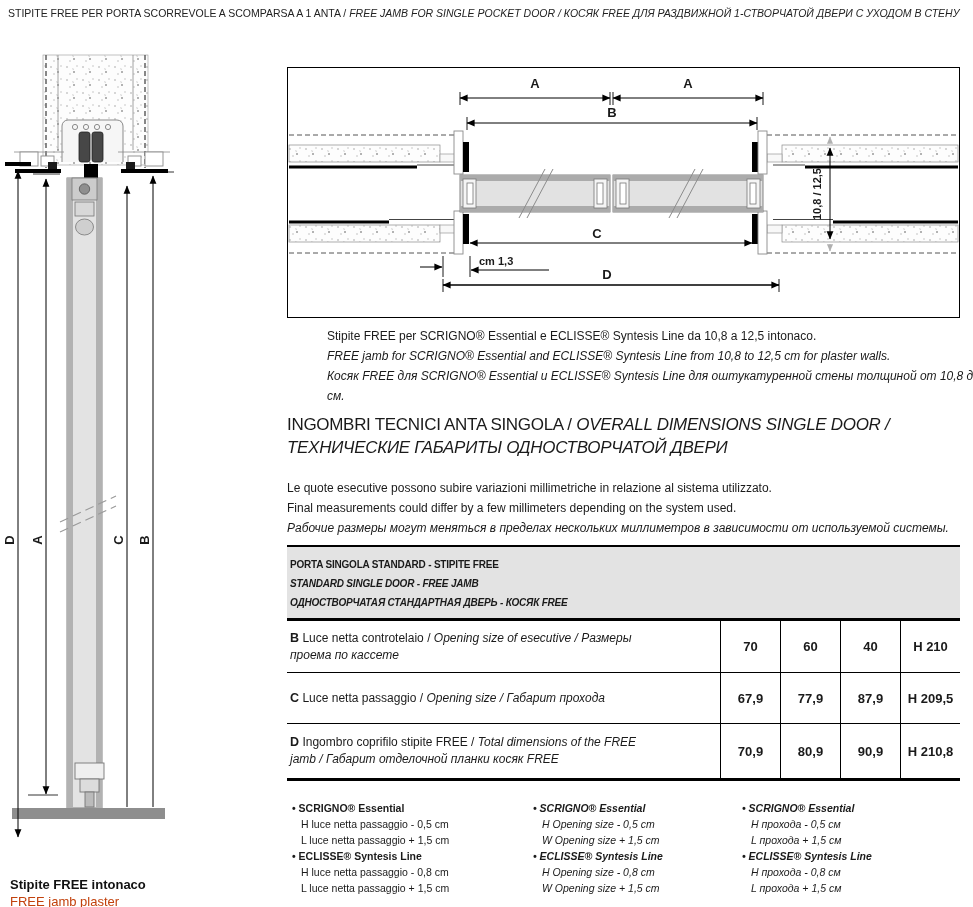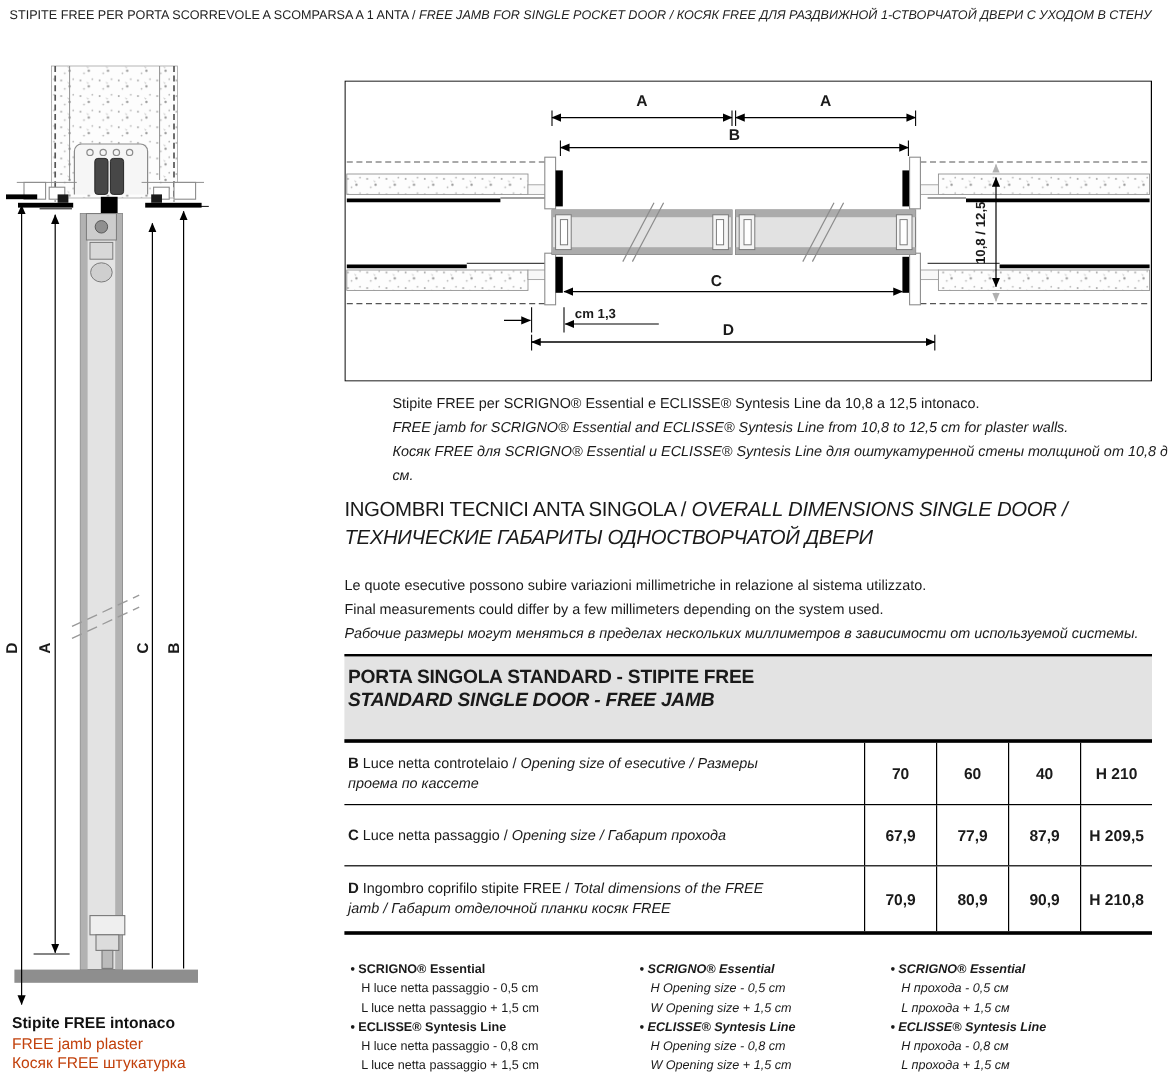--- a/index.html
+++ b/index.html
@@ -15,41 +15,41 @@
   #caption .ru,#caption .en{font-style:italic;}
   
   #heading{left:287px;top:413px;width:682px;font-size:17px;font-weight:normal;line-height:23px;letter-spacing:-0.3px;}
   #heading .enru{font-style:italic;}
   
   #disclaimer{left:287px;top:478px;width:682px;font-size:12px;line-height:20px;}
   #disclaimer .ru{font-style:italic;}
   
   #tableblock{left:287px;top:545px;width:673px;}
   #tband{border-top:2px solid #000;border-bottom:3px solid #000;background:#e3e3e3;
-         padding:8px 0 23px 3px;font-size:16px;font-weight:bold;line-height:19px;letter-spacing:-0.2px;}
+         padding:8px 0 6px 3px;font-size:10px;font-weight:bold;line-height:19px;letter-spacing:-0.2px;}
   #tband .i{font-style:italic;}
   .trow{display:grid;grid-template-columns:433px 60px 60px 60px 60px;align-items:center;}
   .trow.r1{height:51px;border-bottom:1px solid #000;}
   .trow.r2{height:50px;border-bottom:1px solid #000;}
   .trow.r3{height:54px;border-bottom:3px solid #000;}
   .tlabel{font-size:12px;line-height:17px;padding:0 55px 0 3px;}
   .tlabel .k{font-weight:bold;font-size:12.5px;}
   .tlabel .en,.tlabel .ru{font-style:italic;}
   .tval{font-size:13px;font-weight:bold;text-align:right;border-left:1px solid #000;height:100%;
         display:flex;align-items:center;justify-content:center;}
   
   .ncol{top:800px;width:235px;font-size:10.5px;line-height:16px;}
   .ncol .grp-title{font-weight:bold;}
   .ncol .grp-title::before{content:"\2022\00a0";font-weight:bold;}
   .ncol .nline{padding-left:9px;}
   .ncol.italic{font-style:italic;}
   #ncol1{left:292px;} #ncol2{left:533px;} #ncol3{left:742px;}
   
   #footer-label{left:10px;top:845px;font-size:13px;line-height:16.5px;}
-  #footer-label .it{font-weight:bold;color:#111;}
+  #footer-label .it{font-weight:bold;color:#111;margin-top:32px;}
   #footer-label .en,#footer-label .ru{color:#c2410c;}
   svg text{font-family:"Liberation Sans","DejaVu Sans",sans-serif;}
   .dimtxt{font-size:13px;font-weight:bold;fill:#1a1a1a;}
   .dimtxt-s{font-size:11px;font-weight:bold;fill:#1a1a1a;}
 </style>
 </head>
 <body>
 
 <div id="page">
 
@@ -276,20 +276,21 @@
   <div class="abs" id="disclaimer">
     <div class="it">Le quote esecutive possono subire variazioni millimetriche in relazione al sistema utilizzato.</div>
     <div class="en">Final measurements could differ by a few millimeters depending on the system used.</div>
     <div class="ru">Рабочие размеры могут меняться в пределах нескольких миллиметров в зависимости от используемой системы.</div>
   </div>
 
   <div class="abs" id="tableblock">
     <div id="tband">
       <div>PORTA SINGOLA STANDARD - STIPITE FREE</div>
       <div class="i">STANDARD SINGLE DOOR - FREE JAMB</div>
+      <div class="i">ОДНОСТВОРЧАТАЯ СТАНДАРТНАЯ ДВЕРЬ - КОСЯК FREE</div>
     </div>
 
     <div class="trow r1">
       <div class="tlabel">
         <span class="k">B</span>
         <span>Luce netta controtelaio / </span><span class="en">Opening size of esecutive / </span><span class="ru">Размеры проема по кассете</span>
       </div>
       <div class="tval">70</div>
       <div class="tval">60</div>
       <div class="tval">40</div>

